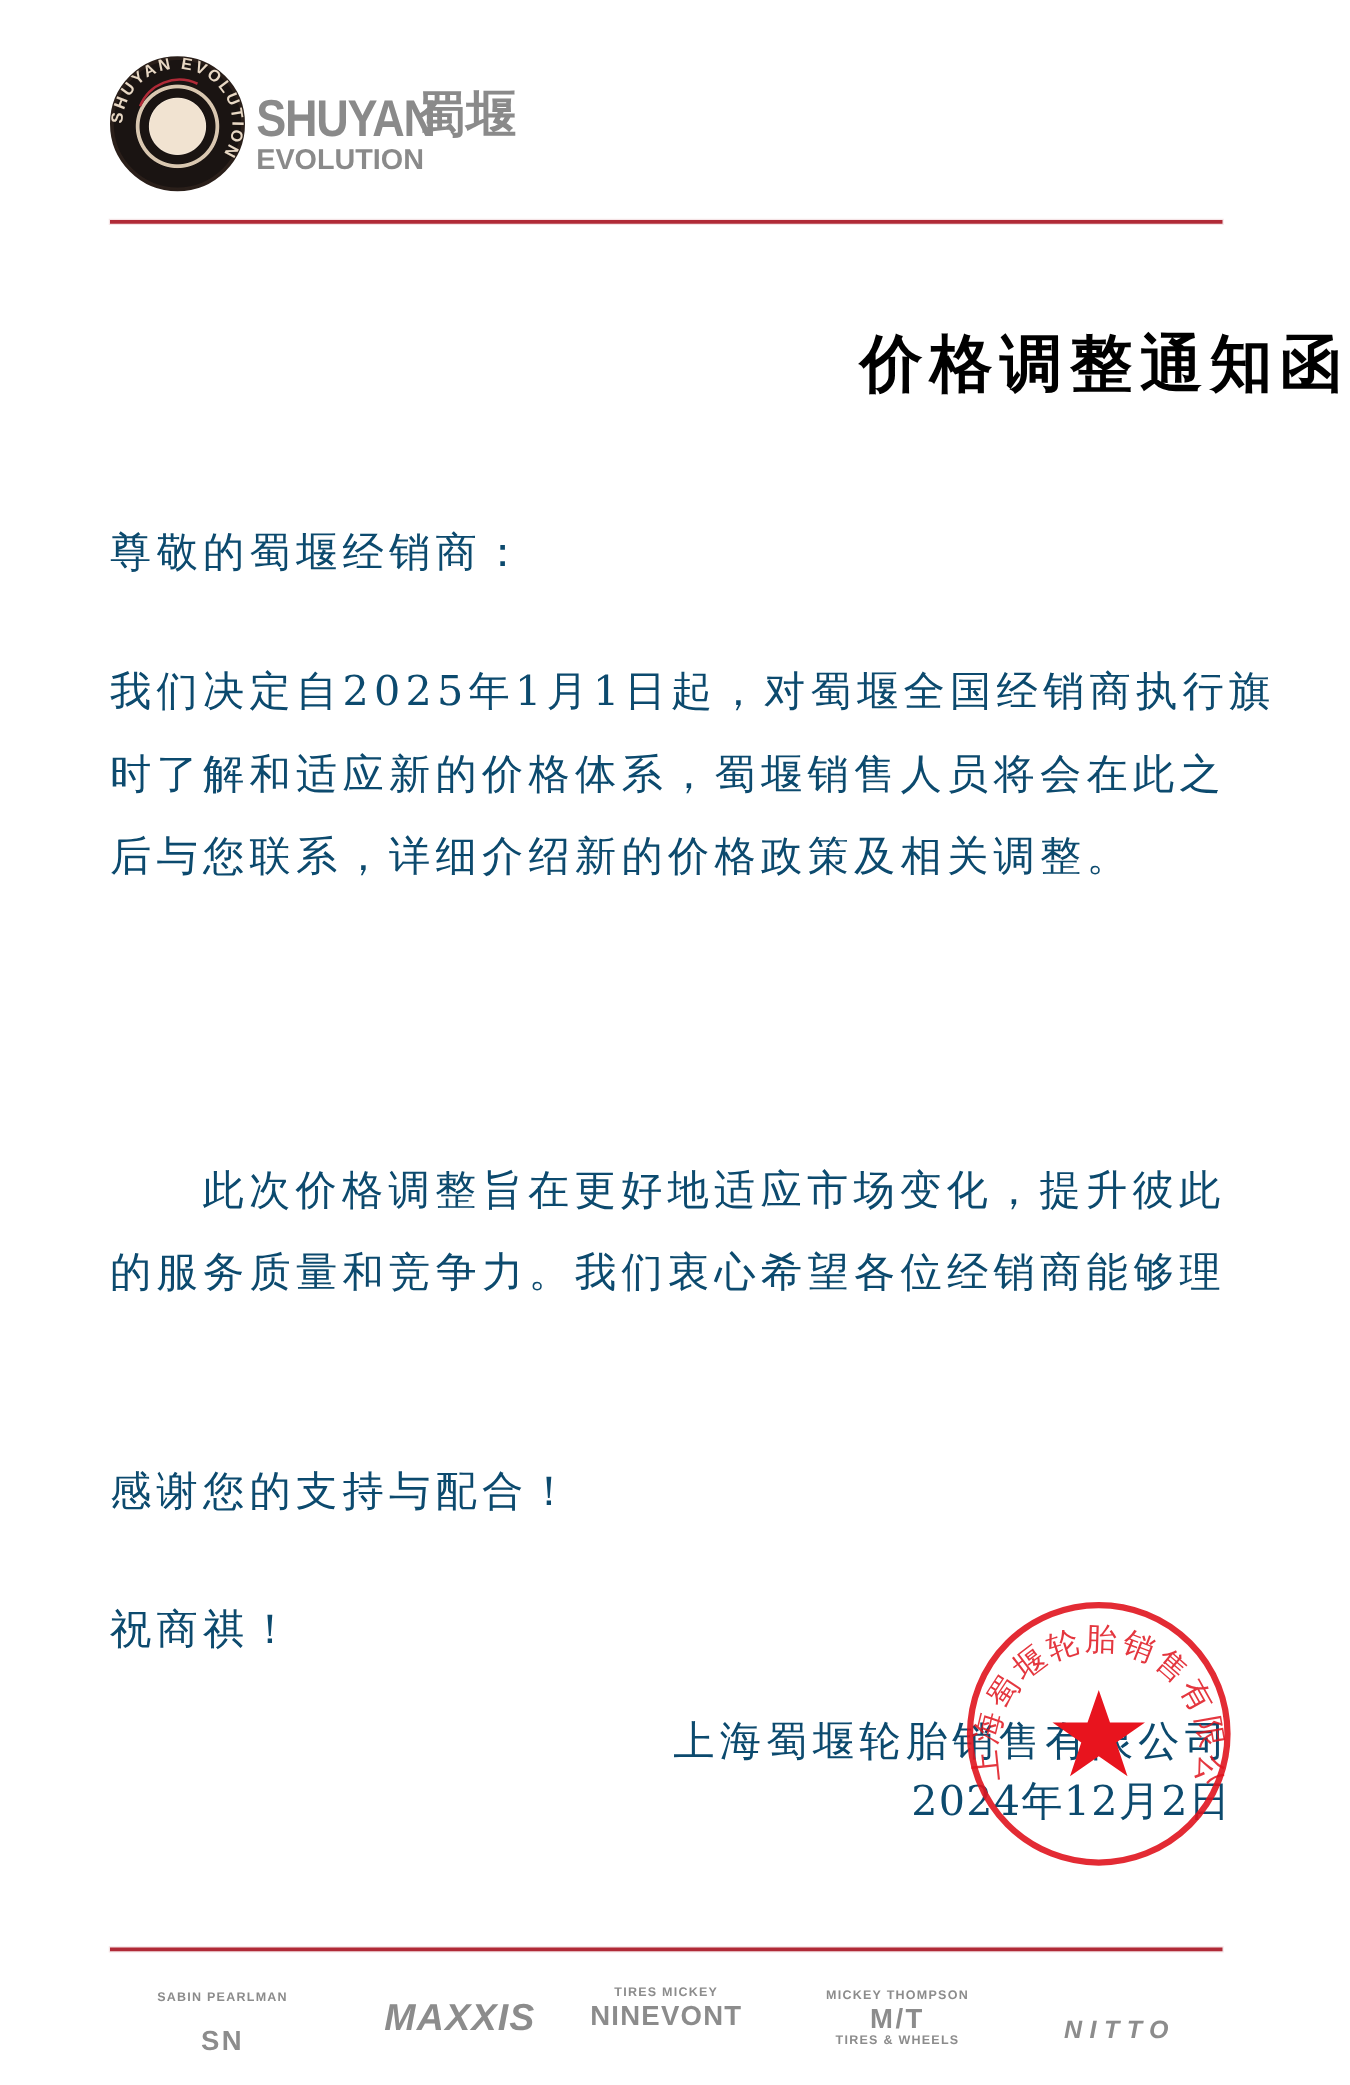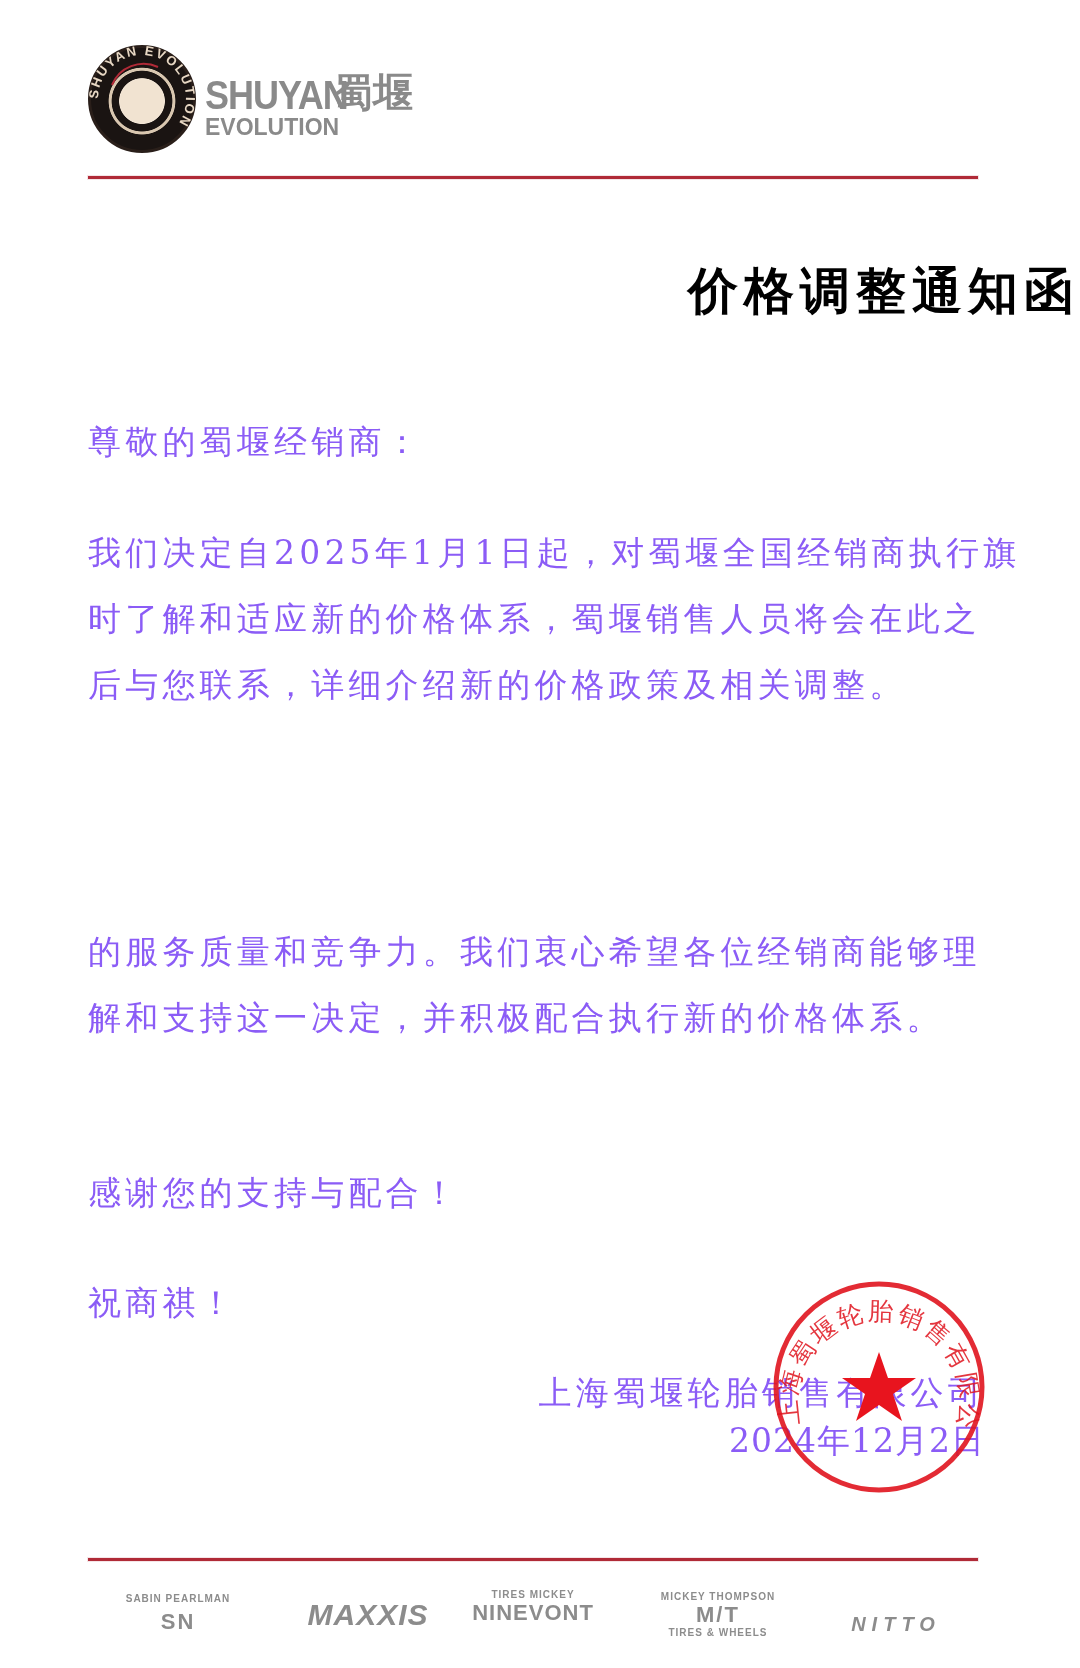--- a/index.html
+++ b/index.html
@@ -28,21 +28,21 @@
       font-size: 40px; color: #8a8a8a; line-height: 1; letter-spacing: 0px;
     }
     .rule { left: 88px; width: 890px; height: 3px; background: #b02a37; box-shadow: 0 0 0 1px rgba(176,42,55,0.12); }
     .rule.top { top: 176px; }
     .rule.bottom { top: 1558px; }
     
     .title {
       left: 0; width: 1080px; top: 262px; text-align: right; font-size: 50px; font-weight: bold;
       letter-spacing: 6px; line-height: 58px; color: #000;
     }
-    .body-text { font-size: 33px; line-height: 66px; letter-spacing: 4.2px; color: #8b5cf6; }
+    .body-text { font-size: 33px; line-height: 66px; letter-spacing: 4.2px; color: #0c4a6e; }
     .salutation { left: 88px; top: 409px; }
     .para { left: 88px; width: 900px; }
     .para .line { display: block; white-space: nowrap; }
     .para .indent { padding-left: 74px; }
     .p1 { top: 520px; }
     .p2 { top: 919px; }
     .thanks { left: 88px; top: 1160px; }
     .closing { left: 88px; top: 1270px; }
     .company { right: 95px; top: 1360px; text-align: right; white-space: nowrap; }
     .date { right: 95px; top: 1408px; text-align: right; white-space: nowrap; letter-spacing: 1px; }
@@ -50,21 +50,21 @@
     .stamp { left: 772px; top: 1280px; width: 214px; height: 214px; pointer-events: none; }
     
     .brands { left: 88px; top: 1590px; width: 900px; height: 50px; }
     .brand {
       position: absolute; font-family: "Liberation Sans", "DejaVu Sans", sans-serif; color: #8c8c8c;
       font-weight: bold; text-align: center; line-height: 1;
     }
     .brand .small { display: block; font-size: 10px; letter-spacing: 1px; }
     .brand .big { display: block; }
     .b1 { left: 0; top: 4px; width: 180px; }
-    .b1 .big { font-size: 22px; letter-spacing: 2px; margin-top: 7px; }
+    .b1 .big { font-size: 22px; letter-spacing: 2px; margin-top: 18px; }
     .b2 { left: 205px; top: 10px; width: 150px; font-size: 30px; font-style: italic; letter-spacing: 1px; }
     .b3 { left: 370px; top: 0px; width: 150px; }
     .b3 .big { font-size: 22px; letter-spacing: 1px; margin-top: 2px; }
     .b4 { left: 555px; top: 2px; width: 150px; }
     .b4 .big { font-size: 22px; letter-spacing: 2px; margin: 2px 0; }
     .b5 { left: 728px; top: 24px; width: 160px; font-size: 20px; font-style: italic; letter-spacing: 6px; }
   </style>
 </head>
 <body>
 
@@ -91,22 +91,22 @@
 
 <div class="abs body-text salutation">尊敬的蜀堰经销商：</div>
 
 <div class="abs body-text para p1">
   <span class="line">我们决定自2025年1月1日起，对蜀堰全国经销商执行旗</span>
   <span class="line">时了解和适应新的价格体系，蜀堰销售人员将会在此之</span>
   <span class="line">后与您联系，详细介绍新的价格政策及相关调整。</span>
 </div>
 
 <div class="abs body-text para p2">
+  <span class="line indent">此次价格调整旨在更好地适应市场变化，提升彼此</span>
   <span class="line">的服务质量和竞争力。我们衷心希望各位经销商能够理</span>
-  <span class="line">解和支持这一决定，并积极配合执行新的价格体系。</span>
 </div>
 
 <div class="abs body-text thanks">感谢您的支持与配合！</div>
 <div class="abs body-text closing">祝商祺！</div>
 
 <div class="abs body-text company">上海蜀堰轮胎销售有限公司</div>
 <div class="abs body-text date">2024年12月2日</div>
 
 <svg class="abs stamp" viewBox="0 0 214 214">
   <defs>

